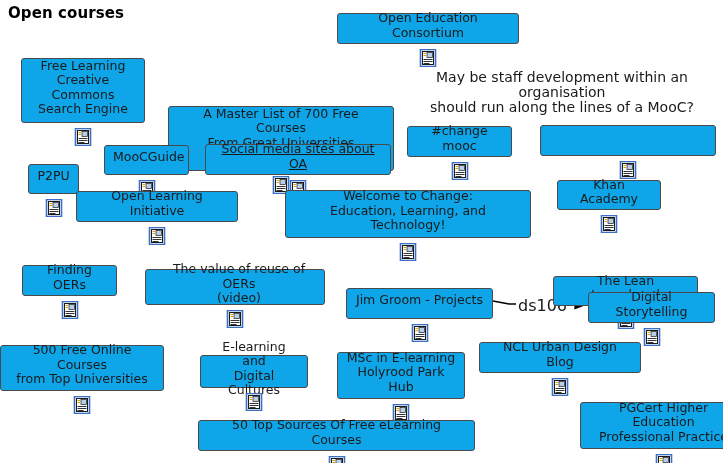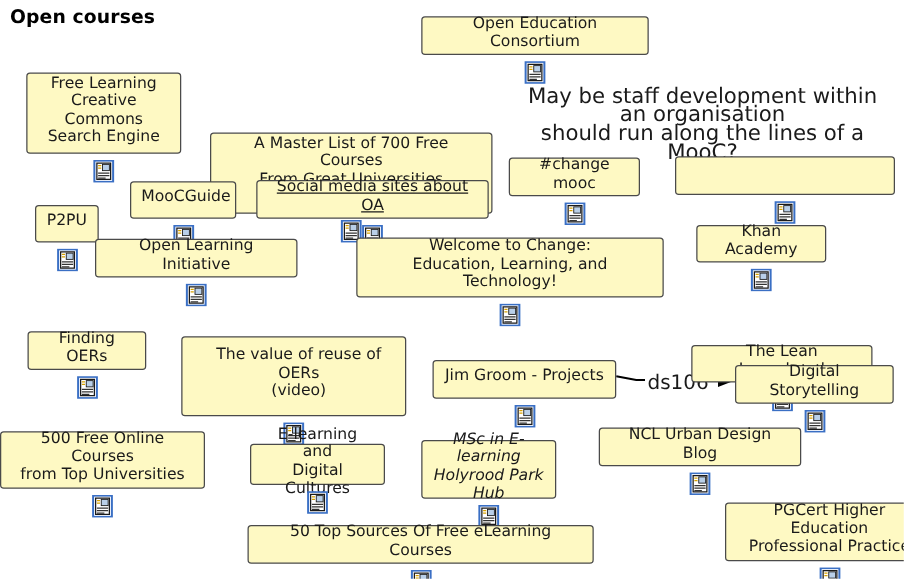--- a/index.html
+++ b/index.html
@@ -29,21 +29,21 @@
     font-size: 15px;
     font-weight: bold;
     color: #000000;
     letter-spacing: 0.1px;
     white-space: nowrap;
   }
   
   .node {
     position: absolute;
     box-sizing: border-box;
-    background: #fef9c3;
+    background: #0ea5e9;
     border: 1px solid #4a4a4a;
     border-radius: 3px;
     display: flex;
     align-items: center;
     justify-content: center;
     text-align: center;
     color: #1a1a1a;
     font-size: 12.5px;
     line-height: 14.5px;
     padding: 2px 8px 8px 8px;
@@ -61,21 +61,21 @@
     bottom: -9px;
     width: 18px;
     height: 18px;
     pointer-events: auto;
   }
   .doc-icon svg { display: block; }
 
   
   .free-note {
     position: absolute;
-    font-size: 17px;
+    font-size: 14px;
     line-height: 15px;
     color: #1a1a1a;
     text-align: center;
     white-space: pre-line;
   }
 
   
   #connectors {
     position: absolute;
     left: 0;
@@ -319,21 +319,21 @@
         <rect x="8" y="3.5" width="5.5" height="5" fill="#b9cfe8" stroke="#1a1a1a" stroke-width="0.7"></rect>
         <rect x="4.5" y="4" width="2.5" height="1" fill="#d8a100"></rect>
         <rect x="4.5" y="6" width="2.5" height="1" fill="#d8a100"></rect>
         <rect x="4.5" y="10" width="9" height="1" fill="#333"></rect>
         <rect x="4.5" y="12" width="9" height="1" fill="#333"></rect>
         <rect x="4.5" y="14" width="6" height="1" fill="#333"></rect>
       </svg>
     </span>
   </div>
 
-  <div class="node" style="left:145px; top:269px; width:180px; height:64px;padding-left:16px;">
+  <div class="node" style="left:145px; top:269px; width:180px; height:36px;padding-left:16px;">
     <span class="label">The value of reuse of OERs
 (video)</span>
     <span class="doc-icon">
       <svg width="18" height="18" viewBox="0 0 18 18" xmlns="http://www.w3.org/2000/svg">
         <rect x="1.5" y="0.5" width="15" height="17" fill="#ffffff" stroke="#3a6fc4" stroke-width="1.6"></rect>
         <rect x="3.5" y="2.5" width="11" height="13" fill="#ffffff" stroke="#1a1a1a" stroke-width="1"></rect>
         <rect x="8" y="3.5" width="5.5" height="5" fill="#b9cfe8" stroke="#1a1a1a" stroke-width="0.7"></rect>
         <rect x="4.5" y="4" width="2.5" height="1" fill="#d8a100"></rect>
         <rect x="4.5" y="6" width="2.5" height="1" fill="#d8a100"></rect>
         <rect x="4.5" y="10" width="9" height="1" fill="#333"></rect>
@@ -418,21 +418,21 @@
         <rect x="8" y="3.5" width="5.5" height="5" fill="#b9cfe8" stroke="#1a1a1a" stroke-width="0.7"></rect>
         <rect x="4.5" y="4" width="2.5" height="1" fill="#d8a100"></rect>
         <rect x="4.5" y="6" width="2.5" height="1" fill="#d8a100"></rect>
         <rect x="4.5" y="10" width="9" height="1" fill="#333"></rect>
         <rect x="4.5" y="12" width="9" height="1" fill="#333"></rect>
         <rect x="4.5" y="14" width="6" height="1" fill="#333"></rect>
       </svg>
     </span>
   </div>
 
-  <div class="node" style="left:337px; top:352px; width:108px; height:47px;font-style:italic;">
+  <div class="node" style="left:337px; top:352px; width:128px; height:47px;">
     <span class="label">MSc in E-learning
 Holyrood Park Hub</span>
     <span class="doc-icon">
       <svg width="18" height="18" viewBox="0 0 18 18" xmlns="http://www.w3.org/2000/svg">
         <rect x="1.5" y="0.5" width="15" height="17" fill="#ffffff" stroke="#3a6fc4" stroke-width="1.6"></rect>
         <rect x="3.5" y="2.5" width="11" height="13" fill="#ffffff" stroke="#1a1a1a" stroke-width="1"></rect>
         <rect x="8" y="3.5" width="5.5" height="5" fill="#b9cfe8" stroke="#1a1a1a" stroke-width="0.7"></rect>
         <rect x="4.5" y="4" width="2.5" height="1" fill="#d8a100"></rect>
         <rect x="4.5" y="6" width="2.5" height="1" fill="#d8a100"></rect>
         <rect x="4.5" y="10" width="9" height="1" fill="#333"></rect>

